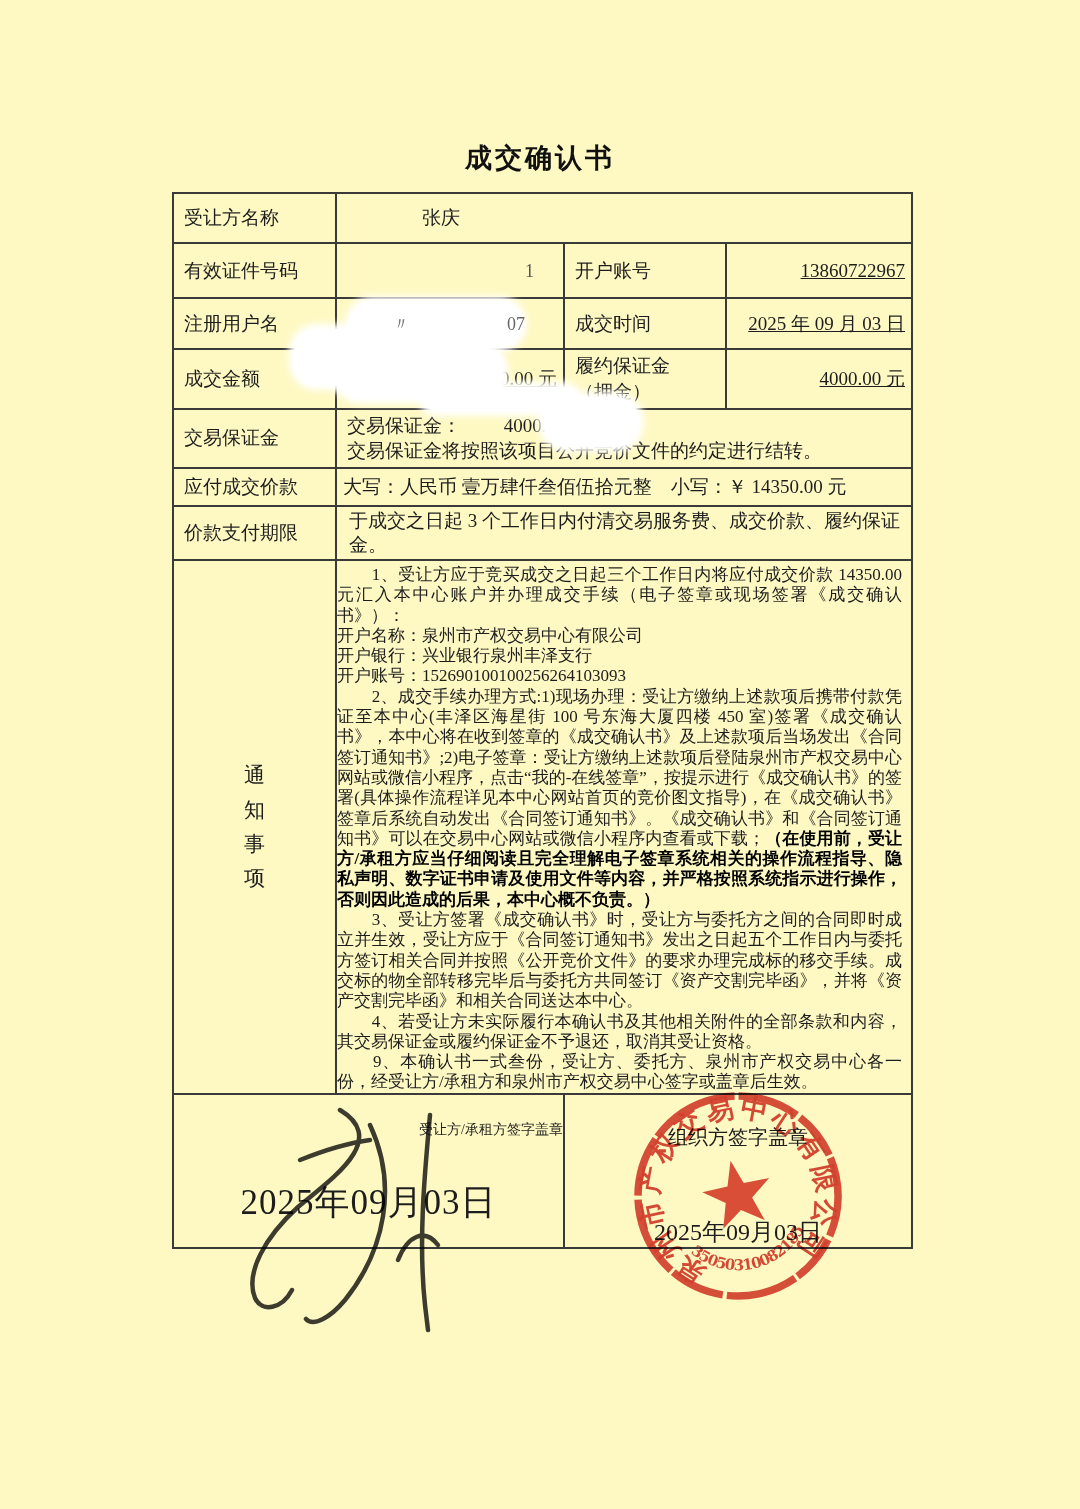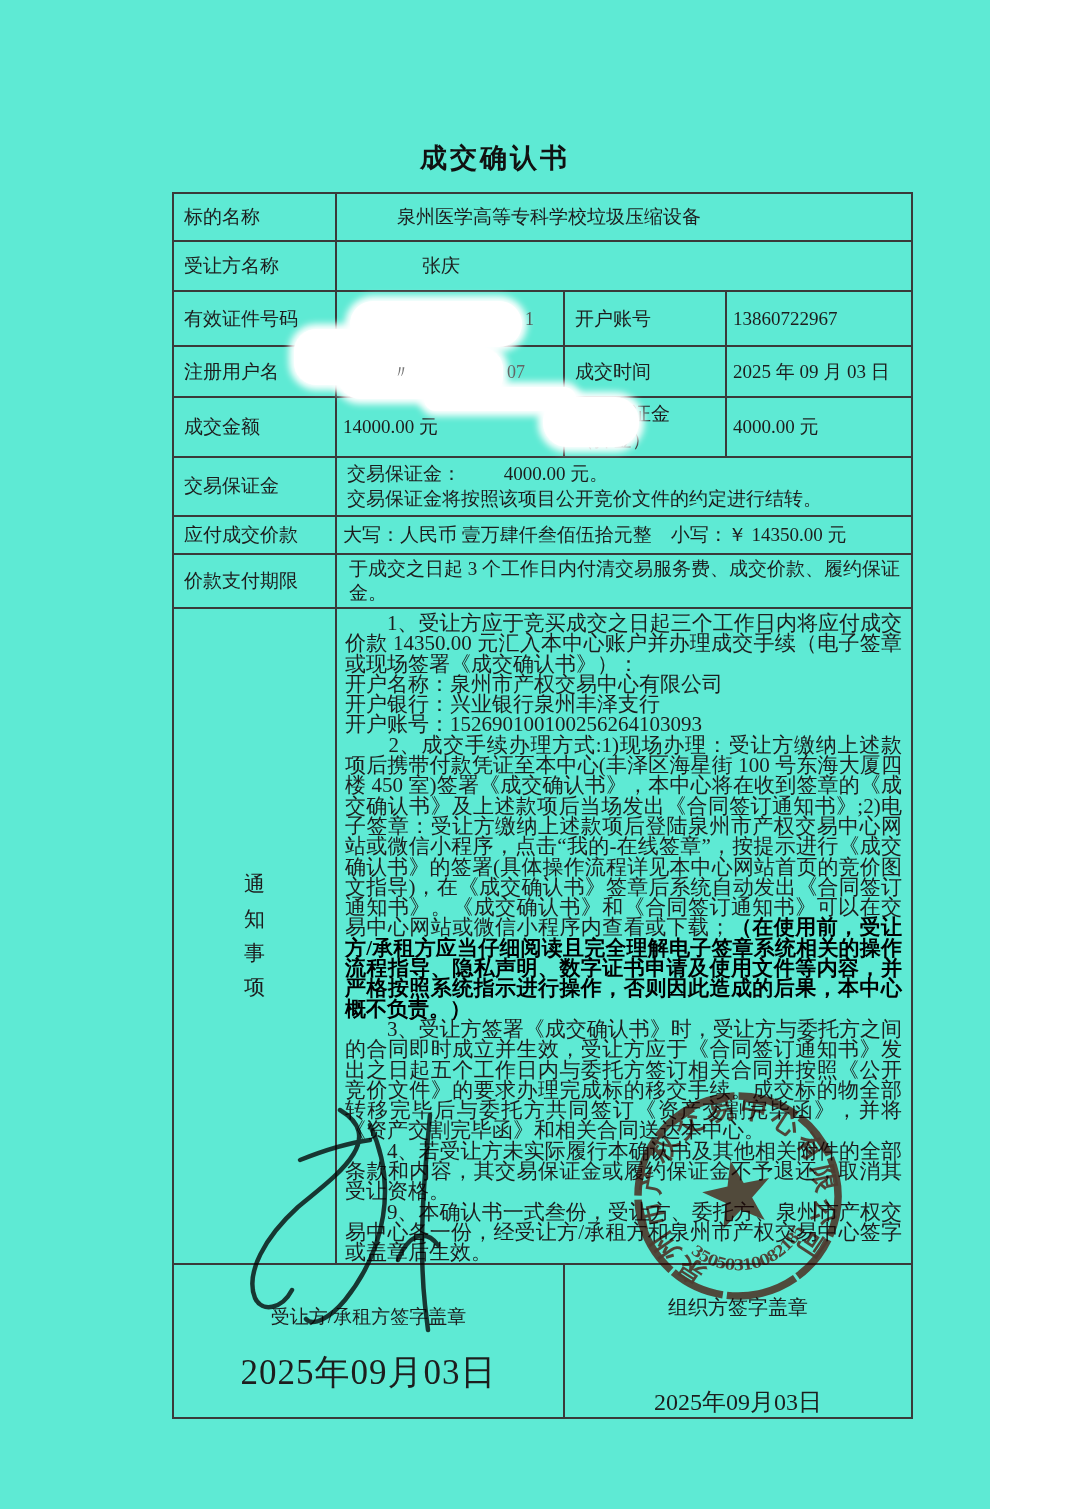--- a/index.html
+++ b/index.html
@@ -1,43 +1,43 @@
 <!DOCTYPE html>
 <html><head>
 <meta charset="utf-8">
 <style>
   html,body{margin:0;padding:0;background:#ffffff;}
-  .page{position:relative;width:990px;height:1509px;background:#5eead4;overflow:hidden;
+  .page{position:relative;width:1080px;height:1509px;background:#fef9c3;overflow:hidden;
         font-family:"Liberation Serif","DejaVu Serif",serif;color:#1d1d1d;}
   .title{position:absolute;top:140px;left:0;width:100%;margin:0;text-align:center;
          font-size:27px;font-weight:700;letter-spacing:3px;color:#111;}
   table.doc{position:absolute;left:172px;top:192px;width:739px;border-collapse:collapse;
             table-layout:fixed;background:transparent;}
   td{border:2px solid #3a3a3a;vertical-align:middle;font-size:19px;line-height:1.25;
      padding:2px 6px;overflow:hidden;}
   td.lbl{text-align:left;padding-left:10px;}
-  td.ctr{text-align:left;}
+  td.ctr{text-align:right;text-decoration:underline;}
   td.pad60{padding-left:60px;}
   td.pad55{padding-left:85px;}
   td.rel{position:relative;}
   .two-line div{margin:2px 0;}
   .frag{position:absolute;z-index:6;color:#555;font-size:18px;top:50%;transform:translateY(-50%);}
   .frag-1{left:188px;}
   .frag-q{left:55px;color:#777;}
   .frag-07{left:170px;color:#666;}
   
-  td.notices{vertical-align:top;padding:4px 9px 0 8px;font-size:21px;line-height:20.3px;}
+  td.notices{vertical-align:top;padding:4px 9px 0 0;font-size:17px;line-height:20.3px;}
   td.notices p{margin:0;text-align:justify;}
   .bold-seg{font-weight:700;color:#000;}
   td.vlabel-cell{vertical-align:middle;}
   .vlabel{display:flex;flex-direction:column;align-items:center;justify-content:center;gap:8px;
           font-size:21px;letter-spacing:0;}
   
   td.sigcell{position:relative;vertical-align:top;}
-  .sig-label{position:absolute;top:40px;left:0;width:100%;text-align:center;font-size:19px;}
+  .sig-label{position:absolute;top:26px;left:0;width:100%;text-align:right;font-size:14px;}
   .sig-date-big{position:absolute;top:86px;left:0;width:100%;text-align:center;font-size:35px;letter-spacing:1px;}
   .sig-label-right{position:absolute;top:30px;left:0;width:100%;text-align:center;font-size:20px;}
   .sig-date-small{position:absolute;top:122px;left:0;width:100%;text-align:center;font-size:24px;}
   
   .blob{position:absolute;background:#ffffff;z-index:5;box-shadow:0 0 7px 5px #ffffff;}
   .blob-a{left:350px;top:301px;width:172px;height:46px;border-radius:24px;}
   .blob-b{left:294px;top:329px;width:132px;height:56px;border-radius:22px;}
   .blob-c{left:338px;top:347px;width:165px;height:52px;border-radius:22px;}
   .blob-d{left:424px;top:387px;width:152px;height:24px;border-radius:12px;}
   .blob-e{left:543px;top:397px;width:96px;height:50px;border-radius:24px;}
@@ -55,24 +55,20 @@
   <h1 class="title">成交确认书</h1>
 
   <table class="doc">
     <colgroup>
       <col style="width:163px">
         <col style="width:228px">
         <col style="width:162px">
         <col style="width:186px">
     </colgroup>
     <tbody>
-        <tr style="height:48px">
-      <td class="lbl">标的名称</td>
-      <td colspan="3" class="pad60">泉州医学高等专科学校垃圾压缩设备</td>
-    </tr>
     <tr style="height:50px">
       <td class="lbl">受让方名称</td>
       <td colspan="3" class="pad55">张庆</td>
     </tr>
     <tr style="height:55px">
       <td class="lbl">有效证件号码</td>
       <td class="rel">
         <span class="frag frag-1">1</span>
       </td>
       <td class="lbl">开户账号</td>

